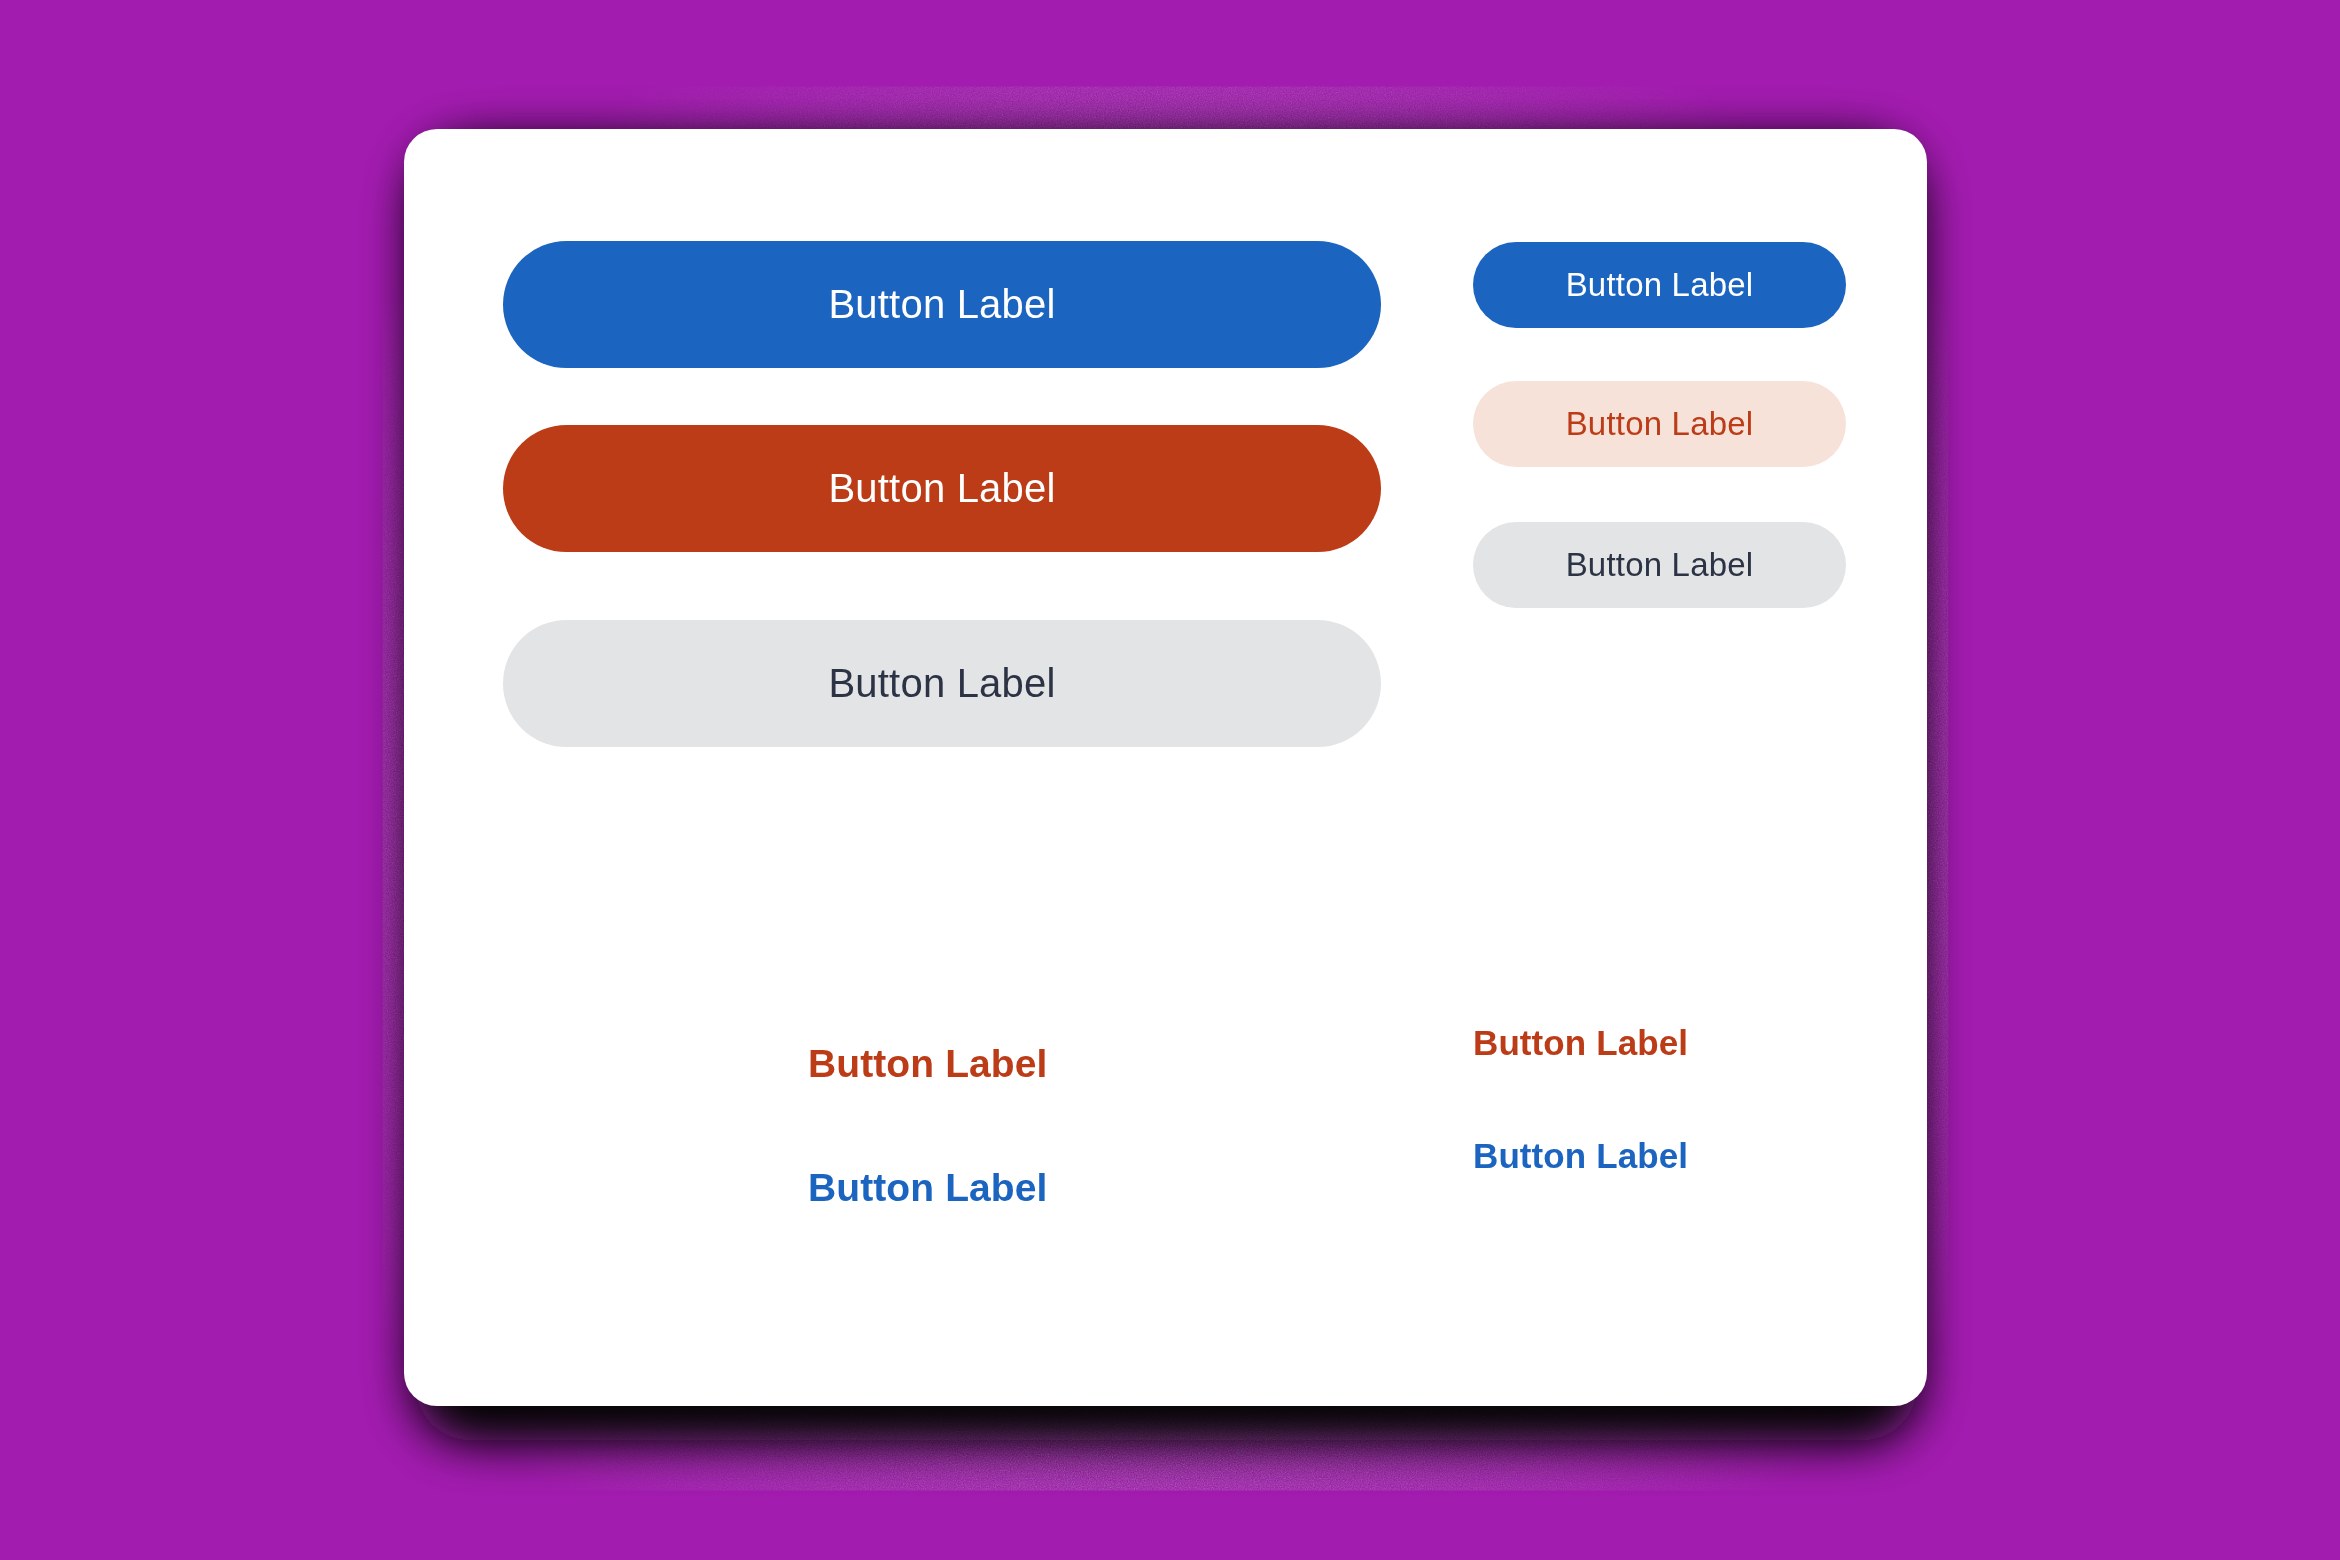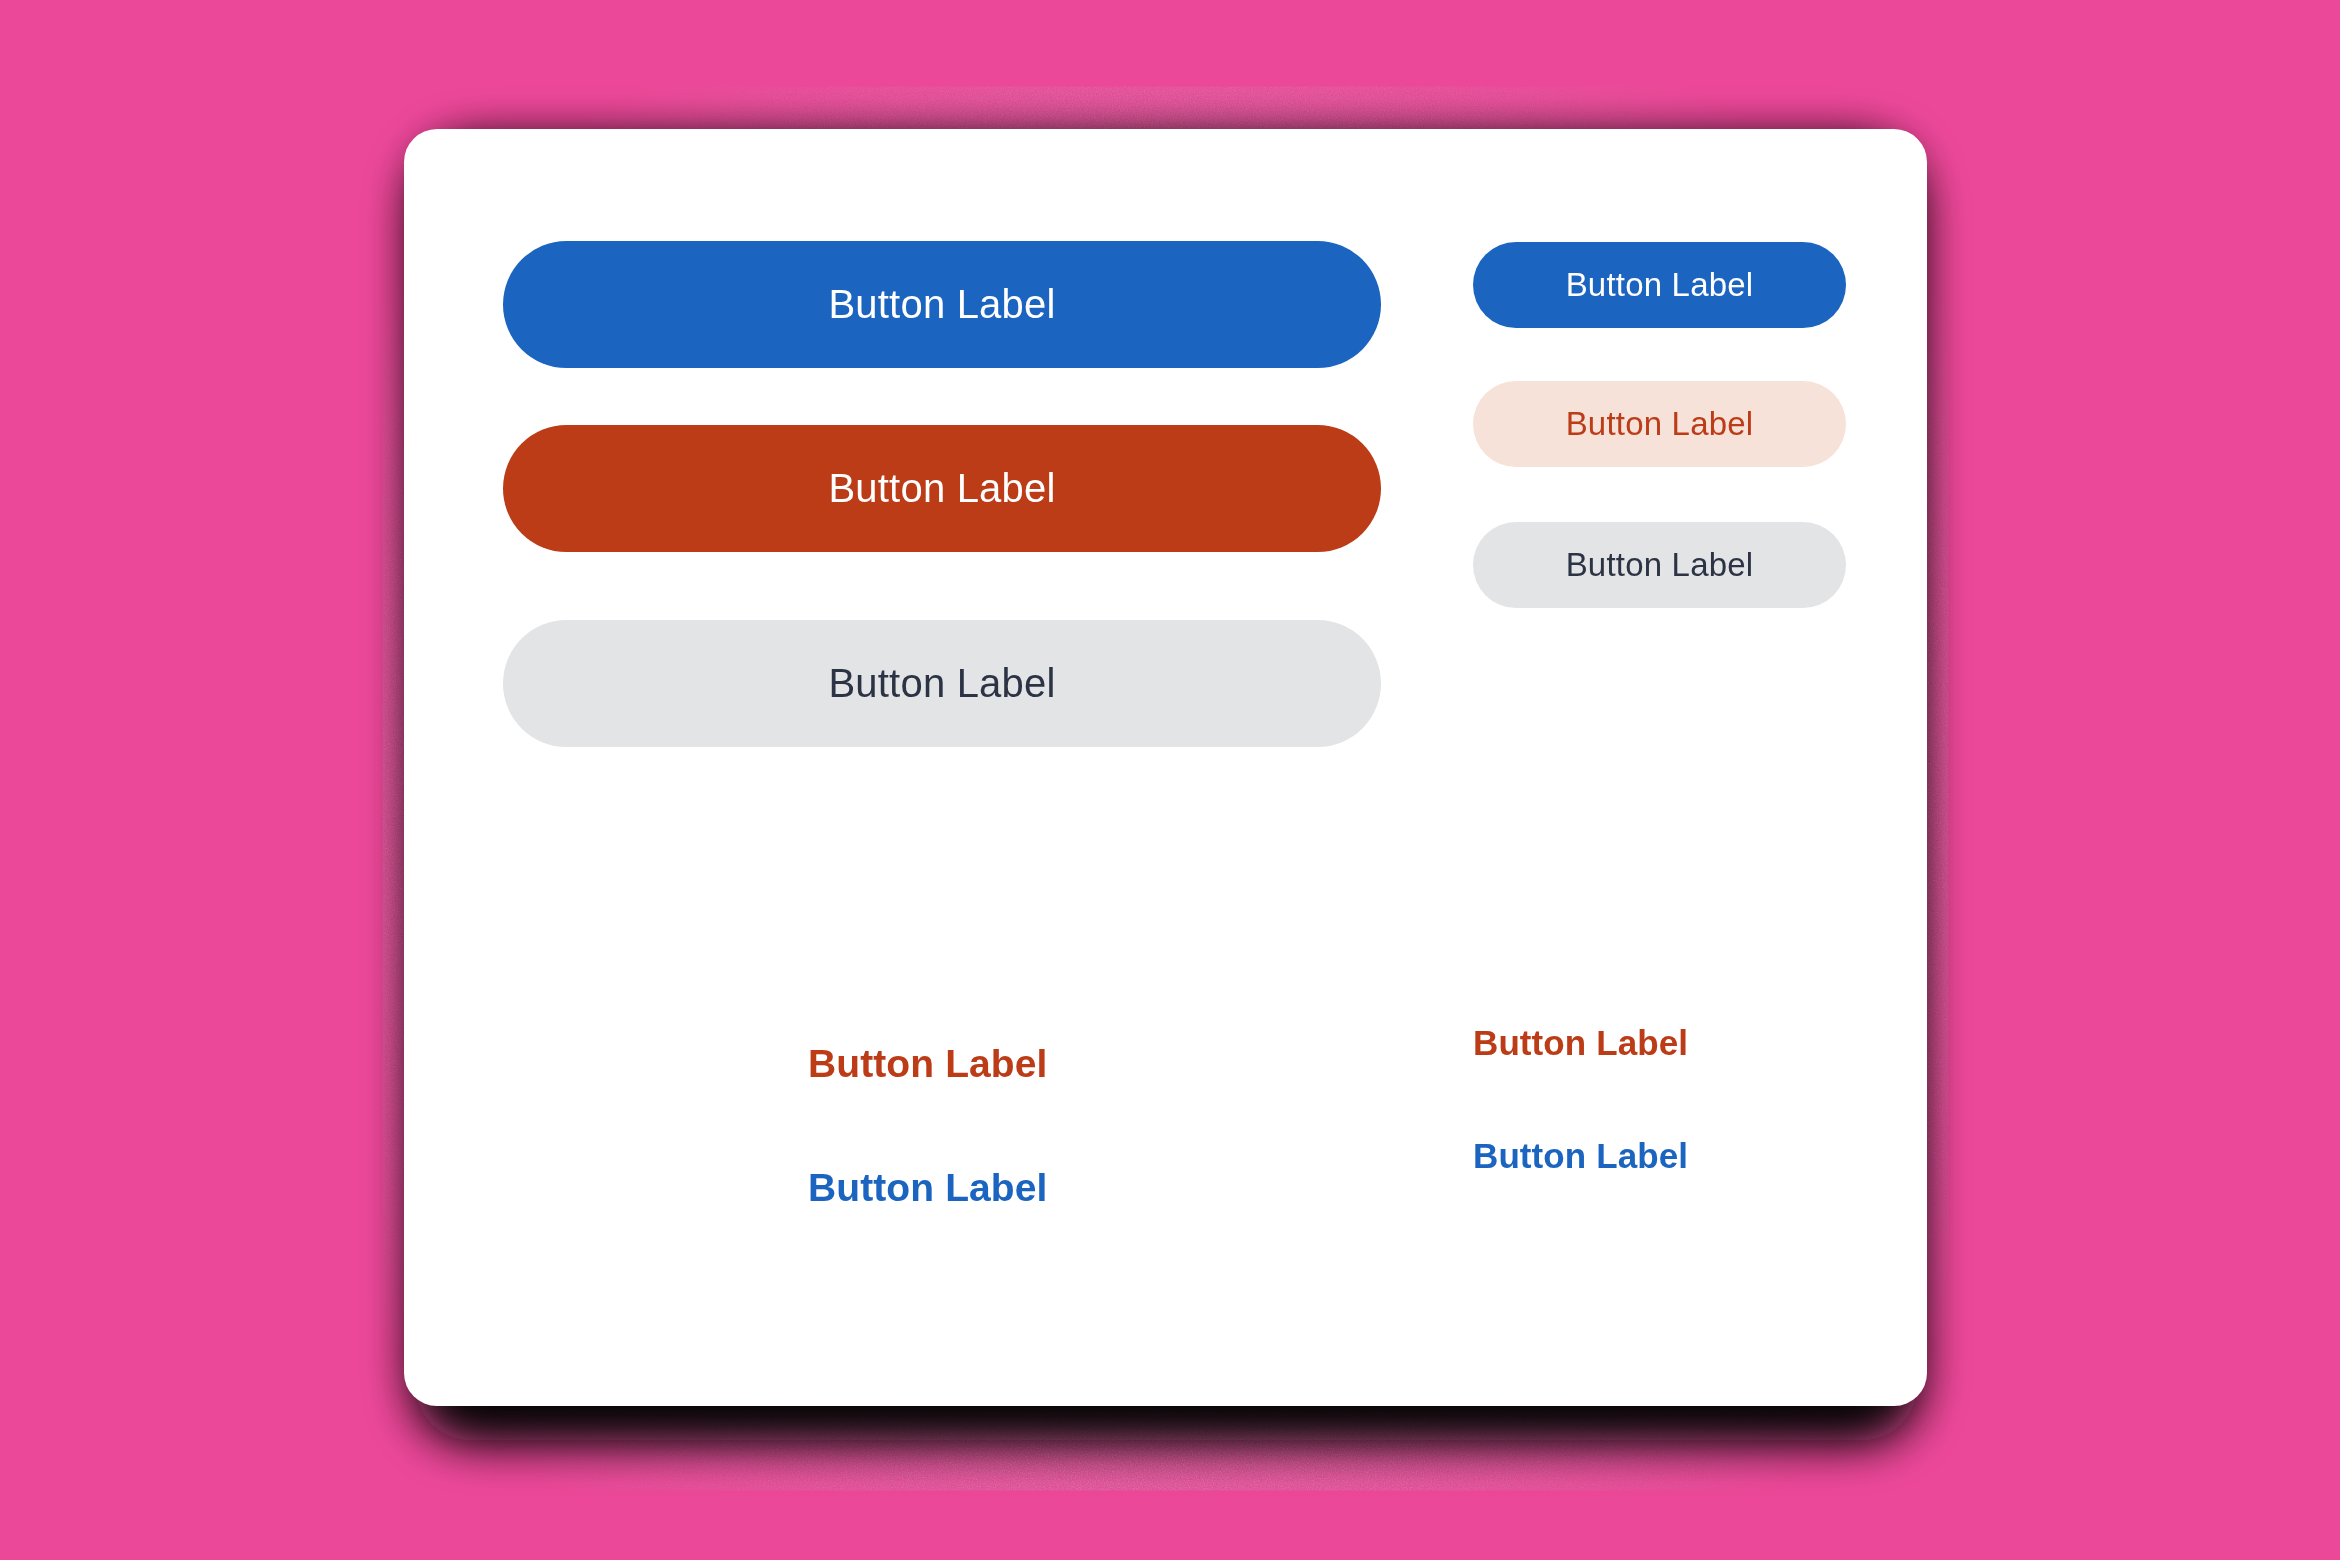--- a/index.html
+++ b/index.html
@@ -13,21 +13,21 @@
     height: 1560px;
     overflow: hidden;
     font-family: "Liberation Sans", "DejaVu Sans", sans-serif;
     position: relative;
   }
 
   
   #stage {
     position: absolute;
     inset: 0;
-    background: #ec4899;
+    background: #a21caf;
   }
 
   #glow-noise {
     position: absolute;
     left: 322px;
     top: 59px;
     width: 1687px;
     height: 1463px;
     pointer-events: none;
   }

